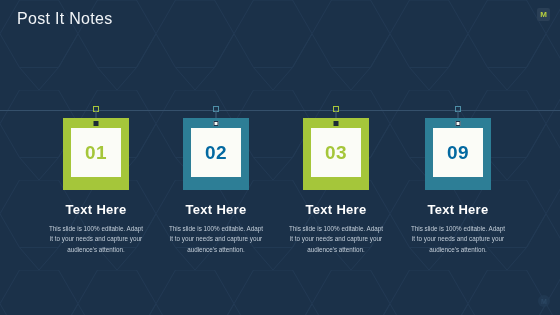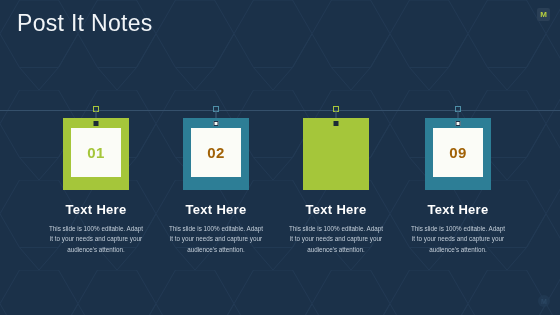--- a/index.html
+++ b/index.html
@@ -50,21 +50,21 @@
     opacity:.75;
     display:flex; align-items:center; justify-content:center;
     font-size:7px; color:#32506e; font-weight:bold;
   }
 
   
   #page-title {
     position:absolute;
     left:17px; top:10px;
     z-index:5;
-    font-size:23px;
+    font-size:16px;
     font-weight:400;
     color:#f2f5f8;
     letter-spacing:.3px;
     white-space:nowrap;
   }
 
   
   #hanging-line {
     position:absolute;
     left:0; right:0; top:110px;
@@ -140,27 +140,27 @@
     margin-top:10px;
     width:50px;
     height:49px;
     background:#fbfcf7;
     display:flex;
     align-items:center;
     justify-content:center;
   }
 
   .note-number {
-    font-size:15px;
+    font-size:19px;
     font-weight:bold;
     color:#a5c63a;
     letter-spacing:.5px;
     line-height:1;
   }
-  .note-card.teal .note-number { color:#a16207; }
+  .note-card.teal .note-number { color:#0369a1; }
 
   
   .note-heading {
     margin-top:12px;
     font-size:13px;
     font-weight:bold;
     color:#ffffff;
     letter-spacing:.3px;
   }
 
@@ -223,20 +223,23 @@
     </div>
     <div class="note-heading">Text Here</div>
     <div class="note-body">This slide is 100% editable. Adapt it to your needs and capture your audience's attention.</div>
   </div>
 
   <div class="note-col" data-idx="2">
     <div class="clip"></div>
     <div class="hanger"></div>
     <div class="note-card">
       <div class="pin"></div>
+      <div class="note-inner">
+        <span class="note-number">03</span>
+      </div>
     </div>
     <div class="note-heading">Text Here</div>
     <div class="note-body">This slide is 100% editable. Adapt it to your needs and capture your audience's attention.</div>
   </div>
 
   <div class="note-col" data-idx="3">
     <div class="clip teal"></div>
     <div class="hanger"></div>
     <div class="note-card teal">
       <div class="pin"></div>

